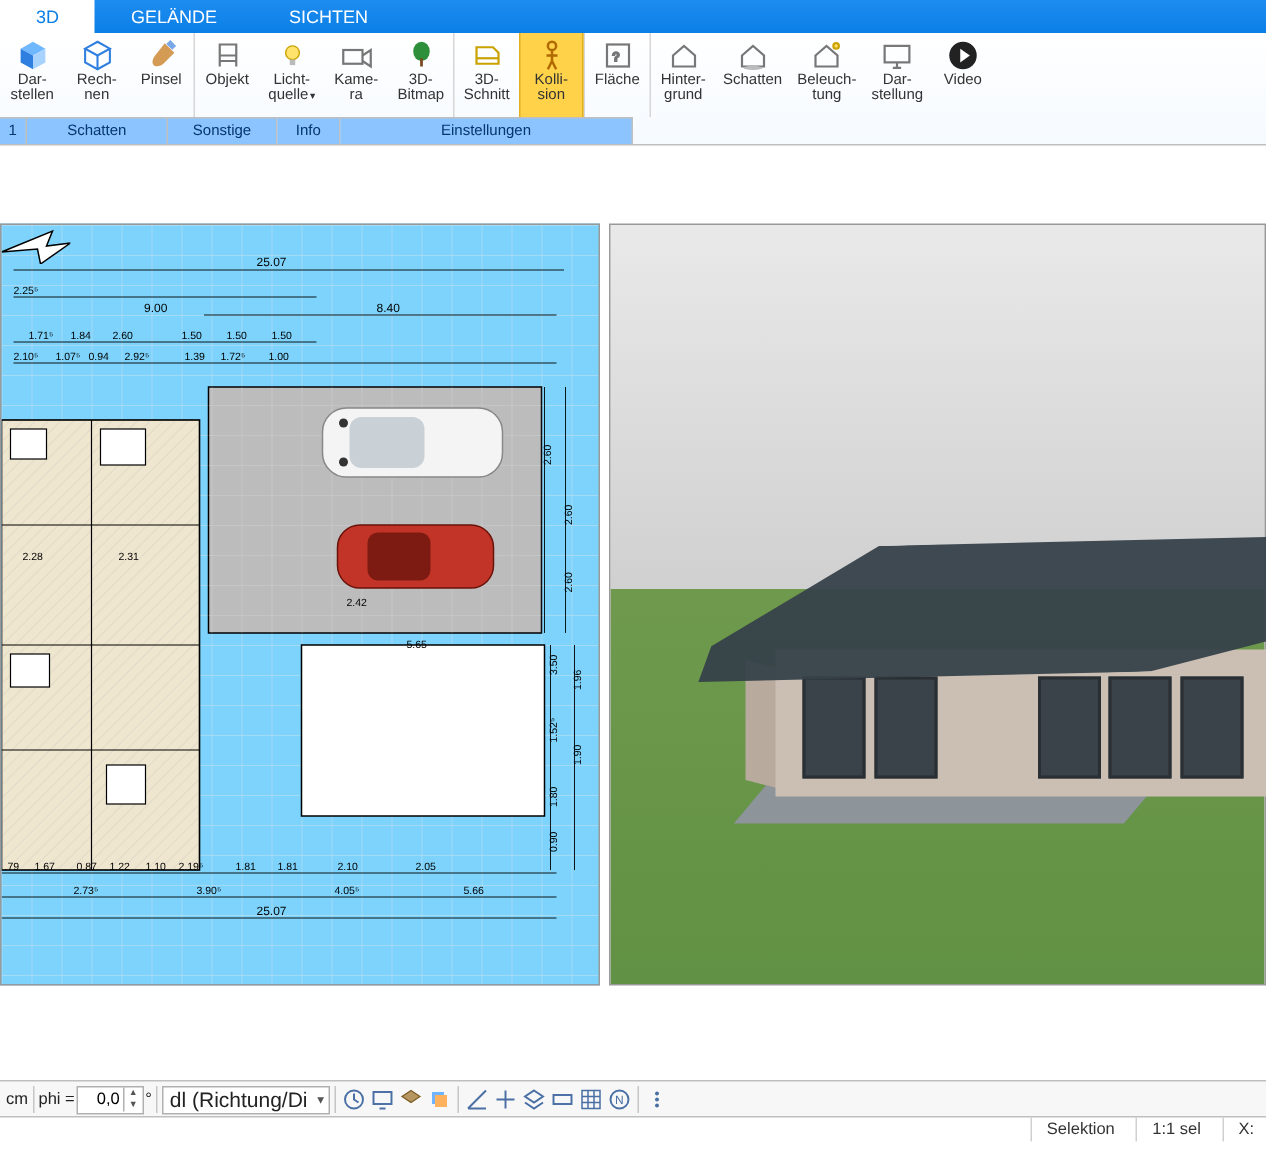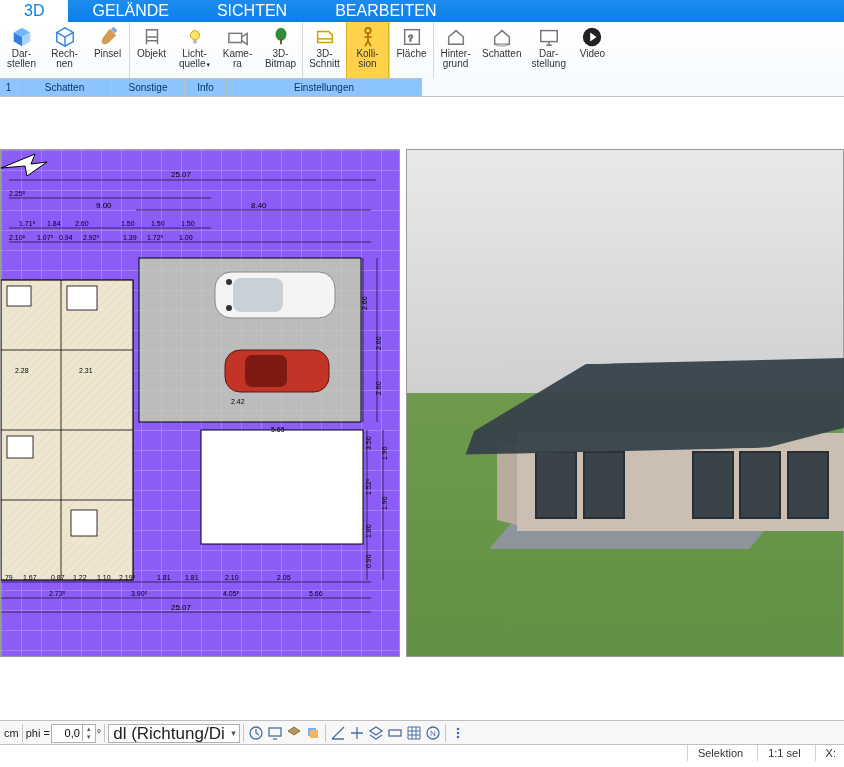--- a/index.html
+++ b/index.html
@@ -10,41 +10,41 @@
     --sel:#ffd24a;
     --grey-bg:#f4f4f4;
     --border:#bfbfbf;
     --steel:#6e7d88;
   }
   html,body{margin:0;padding:0;font-family:"Segoe UI",Arial,sans-serif;font-size:11px;color:#222;background:#fff;overflow:hidden}
   body{width:844px;height:767px;position:relative}
 
   
   .tabs{height:22px;background:linear-gradient(#1d8cf0,#0b7fe6);display:flex;color:#fff}
-  .tab{padding:0 24px;line-height:22px;font-size:16px;text-align:center;cursor:default}
+  .tab{padding:0 24px;line-height:22px;font-size:12px;text-align:center;cursor:default}
   .tab.active{background:#fff;color:#0b7fe6}
 
   
   .ribbon-wrap{background:linear-gradient(#fff,#f5faff);border-bottom:1px solid var(--border)}
   .ribbon{display:flex;height:56px}
   .rbtn{display:flex;flex-direction:column;align-items:center;justify-content:flex-start;padding:4px 4px 0 4px;min-width:33px;border-right:1px solid transparent;border-left:1px solid transparent;position:relative}
   .rbtn.sel{background:var(--sel);border-color:#e0b020}
   .rbtn .ic{width:22px;height:22px;display:flex;align-items:center;justify-content:center;margin-bottom:1px}
   .rbtn .lbl{font-size:10px;line-height:10px;text-align:center;color:#333;white-space:pre}
   .dd-arrow{font-size:7px;margin-left:1px}
 
   
   .groups{display:flex;height:18px}
   .grp{font-size:10px;text-align:center;line-height:18px;color:#0b5cab;border-right:1px solid var(--border);border-top:1px solid var(--border)}
   .grp.blue{background:#8cc4ff;color:#05366e}
 
   
   .workspace{position:relative;height:546px;background:#fff;margin-top:52px;display:flex}
   .pane{position:relative;border:1px solid #999;margin:0}
-  .pane.plan{width:398px;height:506px;background:#8b5cf6;overflow:hidden}
+  .pane.plan{width:398px;height:506px;background:#7dd3fc;overflow:hidden}
   .pane-gap{width:6px;background:#fff}
   .pane.view3d{flex:1;height:506px;background:linear-gradient(#e9e9e9 0%,#d0d0d0 48%, #6f9a4d 48%, #619144 100%)}
 
   
   .plan svg{position:absolute;inset:0}
 
   
   .north{position:absolute;right:22px;top:24px}
 
   
@@ -55,41 +55,40 @@
   .win{position:absolute;top:18px;width:38px;height:64px;background:#394349;border:2px solid #2a2f33}
   .terrace{position:absolute;left:44px;top:160px;width:260px;height:28px;background:#8d949a;transform:skewX(-40deg)}
 
   
   .bottombar{position:absolute;bottom:22px;left:0;right:0;height:24px;background:#f7f7f7;border-top:1px solid var(--border);display:flex;align-items:center;gap:1px;padding:0 4px;font-size:11px}
   .bottombar .sep{width:1px;height:18px;background:#c6c6c6;margin:0 2px}
   .numbox{display:inline-flex;align-items:center;border:1px solid #b0b0b0;background:#fff;height:17px}
   .numbox input{width:26px;border:0;text-align:right;font-size:11px;outline:none;background:transparent}
   .spin{display:flex;flex-direction:column;border-left:1px solid #b0b0b0}
   .spin span{font-size:6px;line-height:8px;padding:0 3px;cursor:default;color:#555}
-  .selbox{border:1px solid #b0b0b0;background:#fff;font-size:17px;padding:1px 14px 1px 4px;position:relative;height:15px;line-height:15px}
+  .selbox{border:1px solid #b0b0b0;background:#fff;font-size:14px;padding:1px 14px 1px 4px;position:relative;height:15px;line-height:15px}
   .selbox:after{content:"\25BE";position:absolute;right:3px;top:1px;font-size:9px;color:#555}
   .ticon{width:18px;height:18px;display:flex;align-items:center;justify-content:center;color:#4a6fa5;cursor:default}
   .ticon svg{width:16px;height:16px}
 
   
   .status{position:absolute;bottom:0;left:0;right:0;height:22px;background:#fff;border-top:1px solid var(--border);display:flex;align-items:flex-start;justify-content:flex-end;gap:14px;padding:0 8px;font-size:11px;color:#333}
   .status .cell{border-left:1px solid #d0d0d0;padding-left:10px;height:16px;line-height:16px}
 
   
   .dim{font:7px/1 Arial;fill:#000}
   .dim-b{font:8px/1 Arial;fill:#000}
 </style>
 </head>
 <body>
 
 <div class="tabs">
   <div class="tab active">3D</div>
   <div class="tab">GELÄNDE</div>
   <div class="tab">SICHTEN</div>
-  <div class="tab">BEARBEITEN</div>
 </div>
 
 <div class="ribbon-wrap">
   <div class="ribbon">
     <div class="rbtn">
       <span class="ic">
         <svg viewBox="0 0 24 24">
             <polygon points="12,2 21,7 12,12 3,7" fill="#6fb7ff"></polygon>
             <polygon points="3,7 12,12 12,22 3,17" fill="#2f7fe0"></polygon>
             <polygon points="21,7 12,12 12,22 21,17" fill="#a9d3ff"></polygon>
@@ -207,20 +206,30 @@
 grund</span>
     </div>
     <div class="rbtn">
       <span class="ic">
         <svg viewBox="0 0 24 24" fill="none" stroke="#777" stroke-width="1.6">
             <path d="M4 12l8-7 8 7v8H4z"></path>
             <ellipse cx="12" cy="21" rx="7" ry="1.5" fill="#bbb" stroke="none"></ellipse>
           </svg>
       </span>
       <span class="lbl">Schatten</span>
+    </div>
+    <div class="rbtn">
+      <span class="ic">
+        <svg viewBox="0 0 24 24" fill="none" stroke="#777" stroke-width="1.6">
+            <path d="M4 12l8-7 8 7v8H4z"></path>
+            <circle cx="19" cy="5" r="2" fill="#ffe36b" stroke="#caa200"></circle>
+          </svg>
+      </span>
+      <span class="lbl">Beleuch-
+tung</span>
     </div>
     <div class="rbtn">
       <span class="ic">
         <svg viewBox="0 0 24 24" fill="none" stroke="#777" stroke-width="1.6">
             <rect x="3" y="5" width="18" height="12"></rect>
             <path d="M9 21h6M12 17v4"></path>
           </svg>
       </span>
       <span class="lbl">Dar-
 stellung</span>

